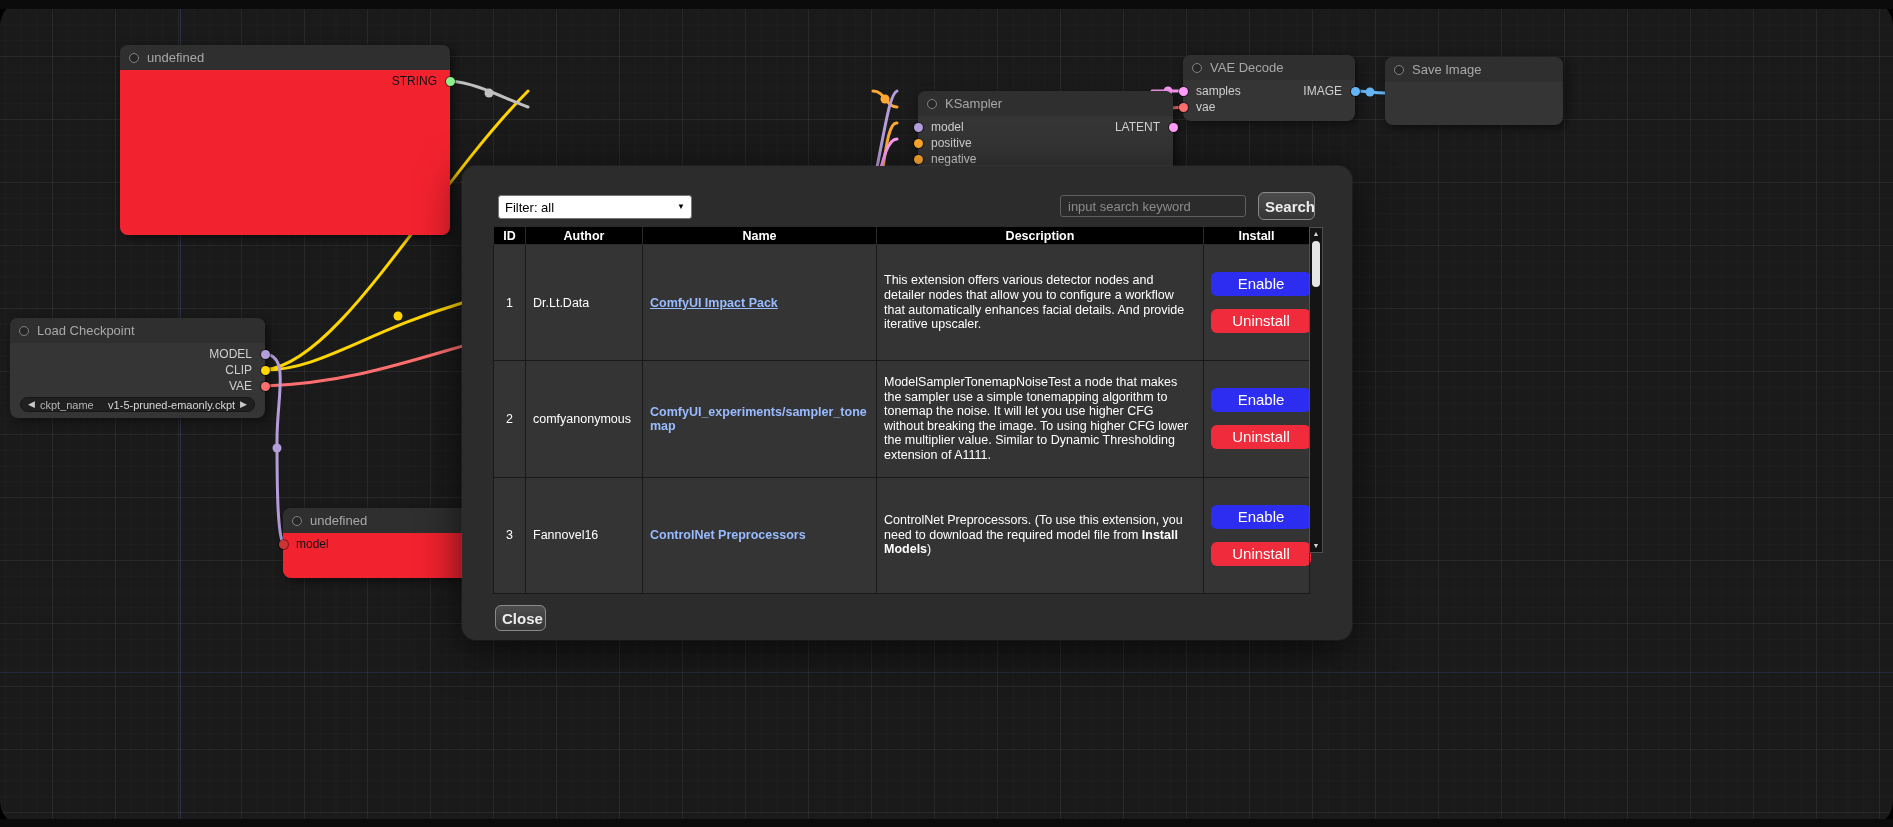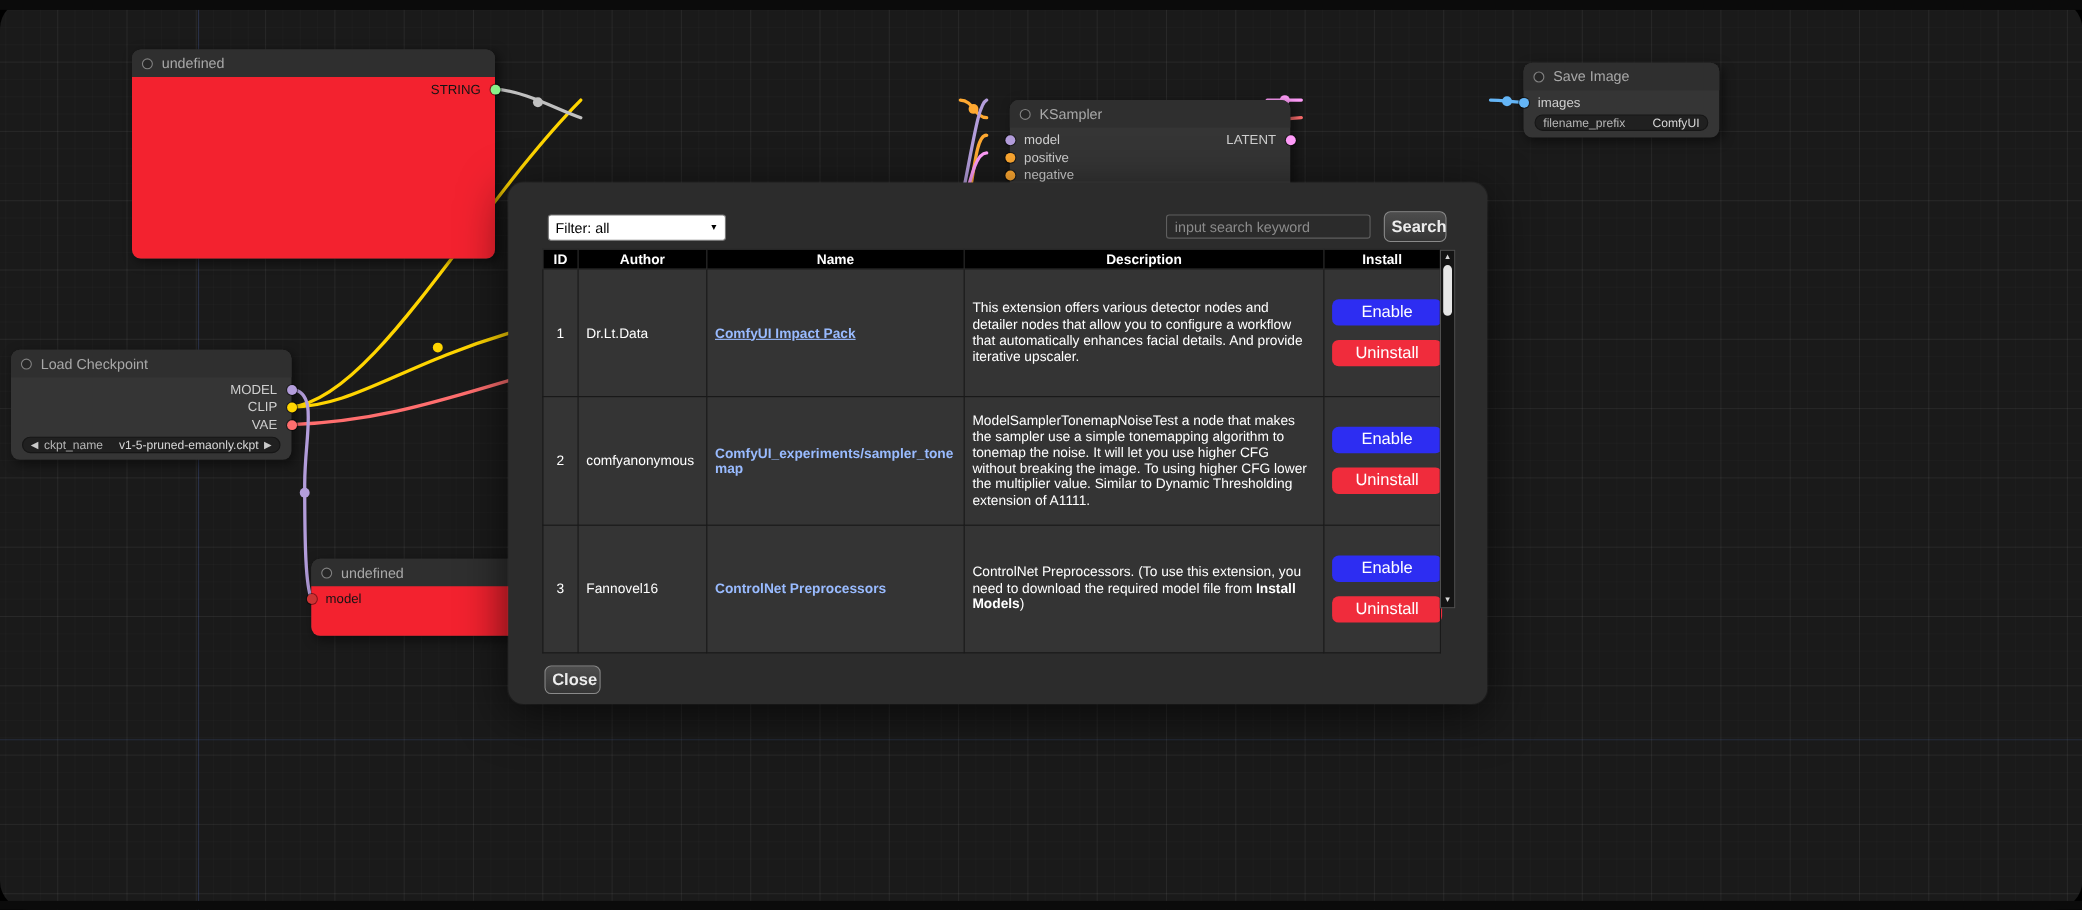--- a/index.html
+++ b/index.html
@@ -42,21 +42,21 @@
   .slot.out .sdot{right:-4.5px;}
   .red-body .slot{color:#141414;}
   .widget{height:15px;margin:3px 10px 0;background:#202020;border:1px solid #161616;border-radius:8px;
         display:flex;align-items:center;gap:5px;padding:0 7px;font-size:11px;color:#b5b5b5;box-sizing:border-box;}
   .wvalue{margin-left:auto;color:#d8d8d8;white-space:nowrap;}
   .warrow{font-size:9px;color:#c9c9c9;line-height:1;flex:none;}
 
   
   .dialog{position:absolute;left:462px;top:166px;width:890px;height:474px;z-index:10;background:#2c2c2c;
         border-radius:14px;box-shadow:0 10px 44px rgba(0,0,0,.65),0 0 0 1px rgba(255,255,255,.06);color:#fff;font-size:13px;}
-  .filter-wrap{position:absolute;left:36px;top:29px;width:162px;height:24px;}
+  .filter-wrap{position:absolute;left:36px;top:29px;width:194px;height:24px;}
   select.filter{width:100%;height:100%;background:#fff;color:#000;border:1px solid #777;border-radius:3px;
         font-size:13px;padding:0 6px;-webkit-appearance:none;appearance:none;font-family:inherit;}
   .filter-caret{position:absolute;right:7px;top:8px;font-size:8px;color:#000;pointer-events:none;line-height:1;}
   .search-input{position:absolute;left:598px;top:29px;width:186px;height:22px;box-sizing:border-box;background:#2b2b2b;
         border:1px solid #5f5f5f;border-radius:3px;color:#ddd;font-size:13px;padding:0 7px;font-family:inherit;}
   .search-input::placeholder{color:#8b8b8b;}
   .btn{background:linear-gradient(#4d4d4d,#353535);border:1px solid #8a8a8a;border-radius:6px;color:#ededed;
         font-family:inherit;cursor:pointer;font-weight:bold;}
   .search-btn{position:absolute;left:796px;top:26px;width:57px;height:28px;font-size:15px;}
   .close-btn{position:absolute;left:33px;top:439px;width:51px;height:26px;font-size:15px;}
@@ -160,37 +160,49 @@
       </div>
       <div class="widget">
         <span class="warrow">◀</span>
         <span class="wname">seed</span>
         <span class="wvalue">156680208700286</span>
         <span class="warrow">▶</span>
       </div>
     </div>
   </div>
 
+  <div class="node" style="left:1183px;top:55px;width:172px;height:66px;">
+    <div class="node-header">
+      <span class="collapse-dot"></span>
+      <span class="node-title">VAE Decode</span>
+    </div>
+    <div class="node-body">
+      <div class="slot-row">
+        <div class="slot in">
+          <span class="sdot" style="background-color: rgb(255, 156, 249);"></span>
+          <span class="slot-label">samples</span>
+        </div>
+        <div class="slot out">
+          <span class="slot-label">IMAGE</span>
+          <span class="sdot" style="background-color: rgb(100, 181, 246);"></span>
+        </div>
+      </div>
+      <div class="slot-row">
+        <div class="slot in">
+          <span class="sdot" style="background-color: rgb(255, 110, 110);"></span>
+          <span class="slot-label">vae</span>
+        </div>
+      </div>
+    </div>
+  </div>
 
   <div class="node" style="left:1385px;top:57px;width:178px;height:68px;">
     <div class="node-header">
       <span class="collapse-dot"></span>
       <span class="node-title">Save Image</span>
-    </div>
-    <div class="node-body">
-      <div class="slot-row">
-        <div class="slot in">
-          <span class="sdot" style="background-color: rgb(100, 181, 246);"></span>
-          <span class="slot-label">images</span>
-        </div>
-      </div>
-      <div class="widget">
-        <span class="wname">filename_prefix</span>
-        <span class="wvalue">ComfyUI</span>
-      </div>
     </div>
   </div>
 
   <div class="node" style="left:10px;top:318px;width:255px;height:100px;">
     <div class="node-header">
       <span class="collapse-dot"></span>
       <span class="node-title">Load Checkpoint</span>
     </div>
     <div class="node-body">
       <div class="slot-row">

